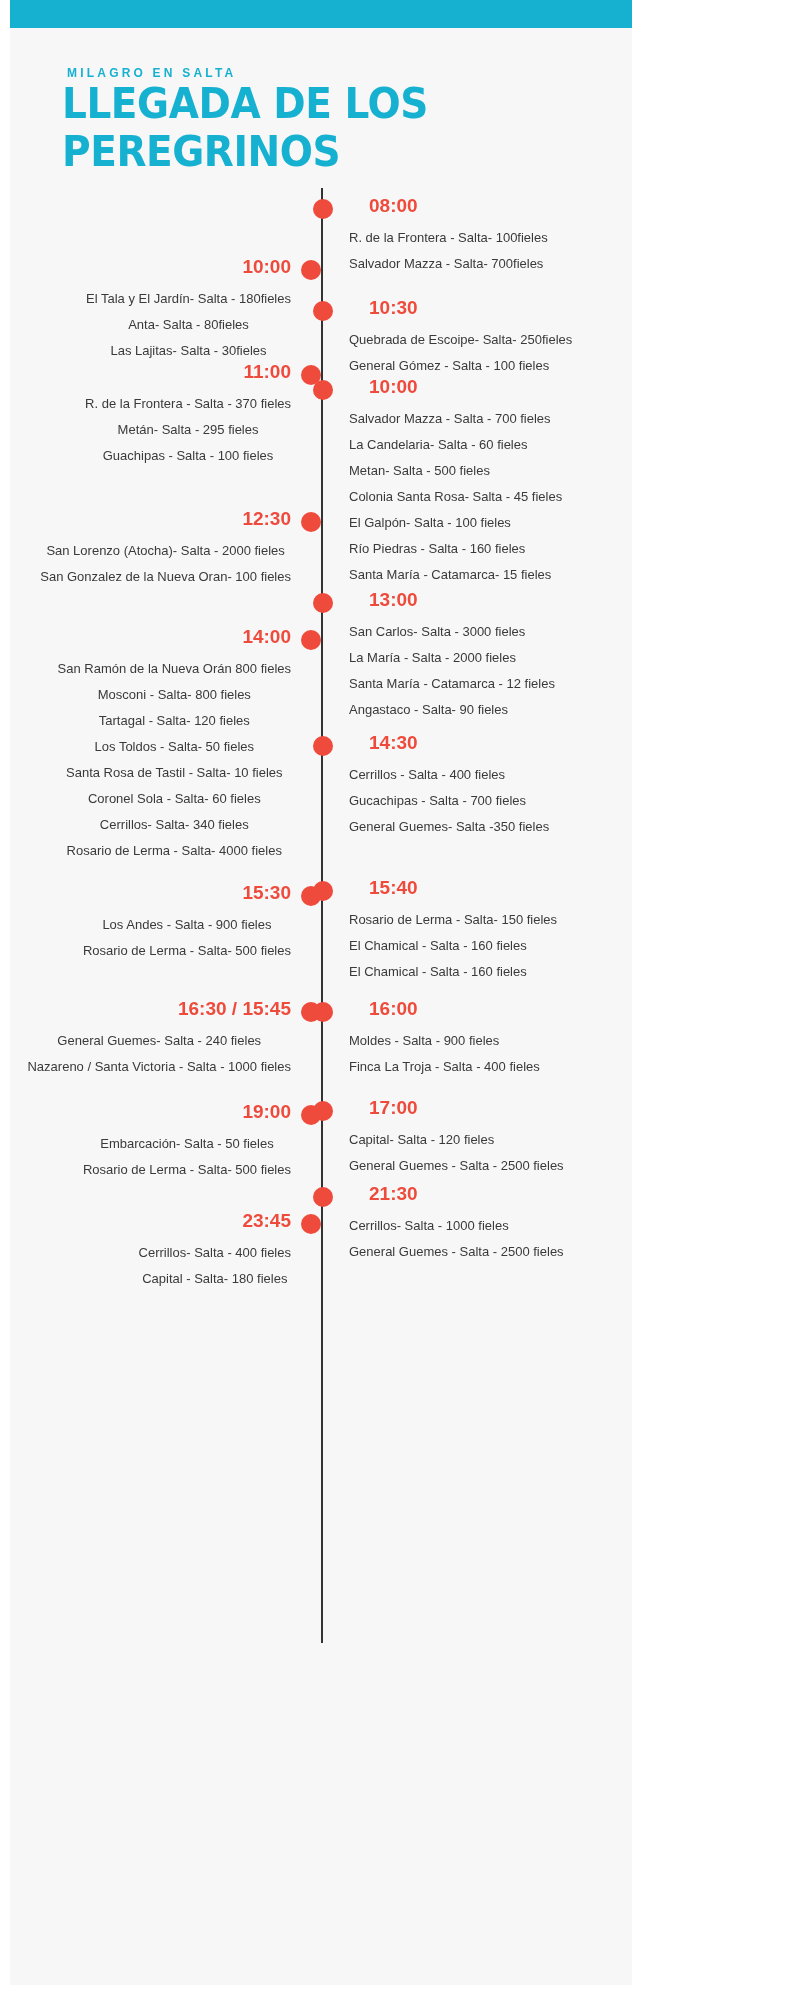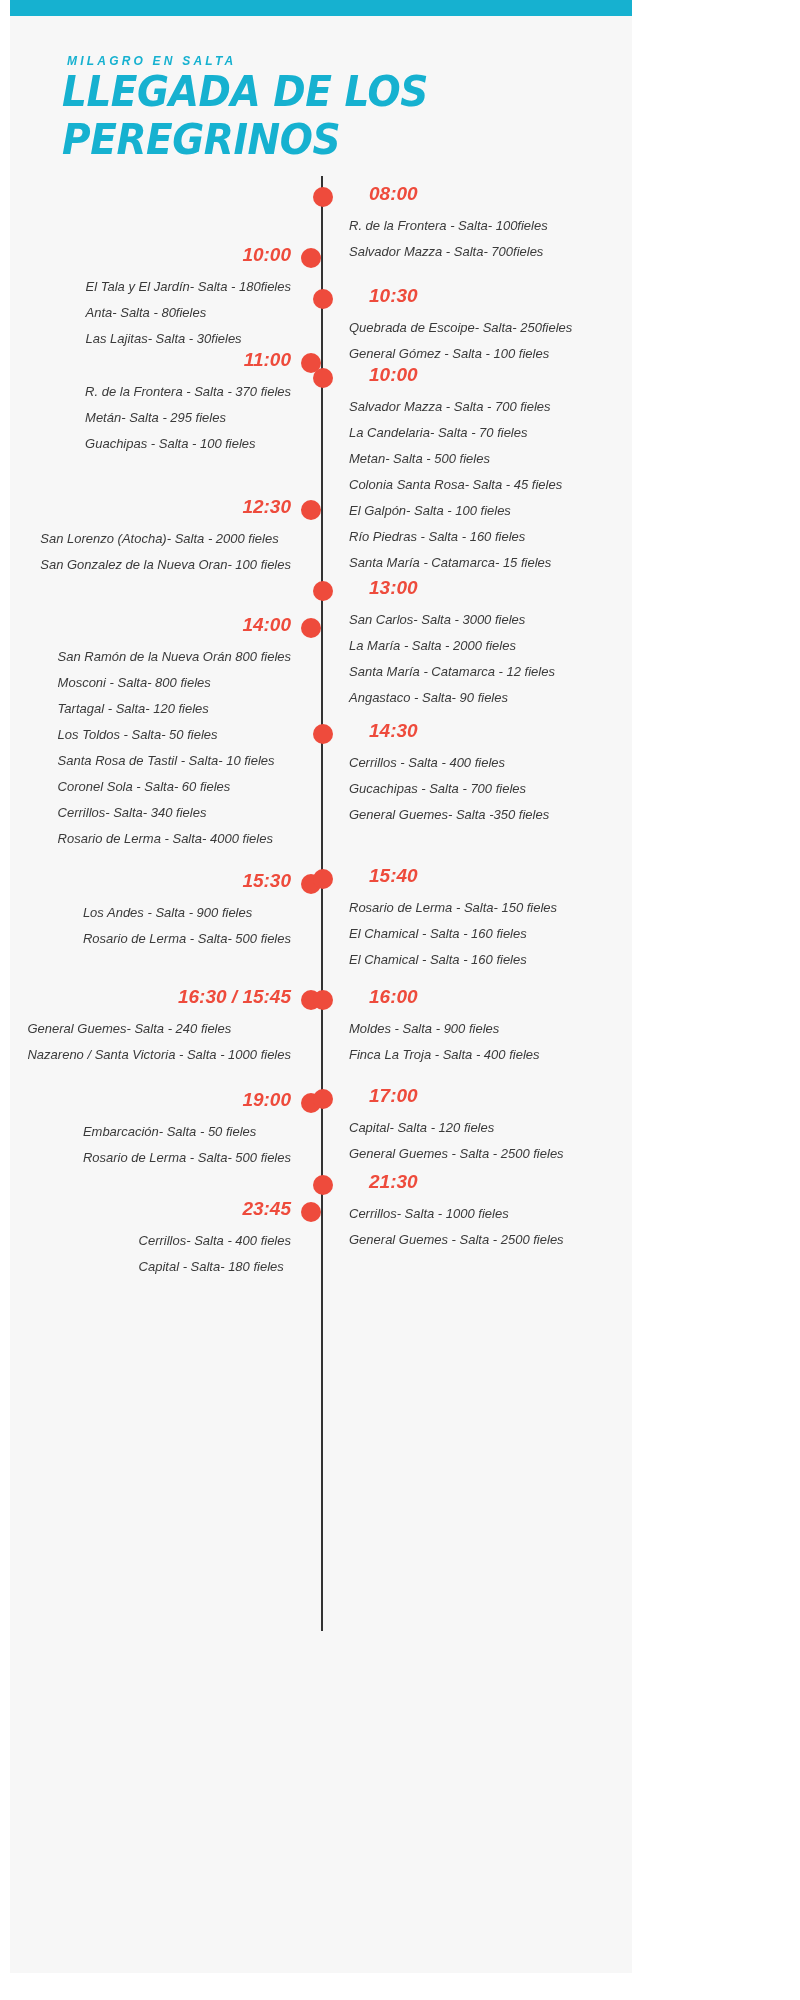--- a/index.html
+++ b/index.html
@@ -45,24 +45,23 @@
     background: #16b1d0;
   }
   .white-below {
     position: absolute;
     left: 0; top: 1710px;
     width: 800px; height: 290px;
     background: #ffffff;
   }
   .content {
     position: absolute;
-    left: 10px; top: 16px;
+    left: 10px; top: 28px;
     width: 622px; height: 1957px;
     background: #f7f7f7;
-    font-style: italic;
   }
   .kicker {
     position: absolute;
     left: 57px; top: 38px;
     font-size: 12px;
     letter-spacing: 3.2px;
     font-weight: bold;
     color: #16b1d0;
   }
   .title {
@@ -123,21 +122,21 @@
     position: absolute;
     top: 26px;
     font-size: 13px;
     color: #3a3a3a;
     line-height: 26px;
     white-space: nowrap;
   }
   
   .entry.left .dot { right: 0; }
   .entry.left .time { right: 30px; }
-  .entry.left .lines { right: 30px; text-align: left; }
+  .entry.left .lines { right: 30px; text-align: center; }
   
   .entry.right .dot { left: 0; }
   .entry.right .time { left: 28px; margin-left: 28px; }
   .entry.right .lines { left: 28px; text-align: left; }
   .entry.right .lines.indent { left: 36px; }
 </style>
 </head>
 <body>
 
 <div class="page">
@@ -242,21 +241,21 @@
           <div class="lines indent">
             <div>Quebrada de Escoipe- Salta- 250fieles</div>
             <div>General Gómez - Salta - 100 fieles</div>
           </div>
         </div>
         <div class="entry right" style="top: 352px; left: 303px; width: 319px;">
           <div class="dot"></div>
           <div class="time">10:00</div>
           <div class="lines indent">
             <div>Salvador Mazza - Salta - 700 fieles</div>
-            <div>La Candelaria- Salta - 70 fieles</div>
+            <div>La Candelaria- Salta - 60 fieles</div>
             <div>Metan- Salta - 500 fieles</div>
             <div>Colonia Santa Rosa- Salta - 45 fieles</div>
             <div>El Galpón- Salta - 100 fieles</div>
             <div>Río Piedras - Salta - 160 fieles</div>
             <div>Santa María - Catamarca- 15 fieles</div>
           </div>
         </div>
         <div class="entry right" style="top: 565px; left: 303px; width: 319px;">
           <div class="dot"></div>
           <div class="time">13:00</div>

